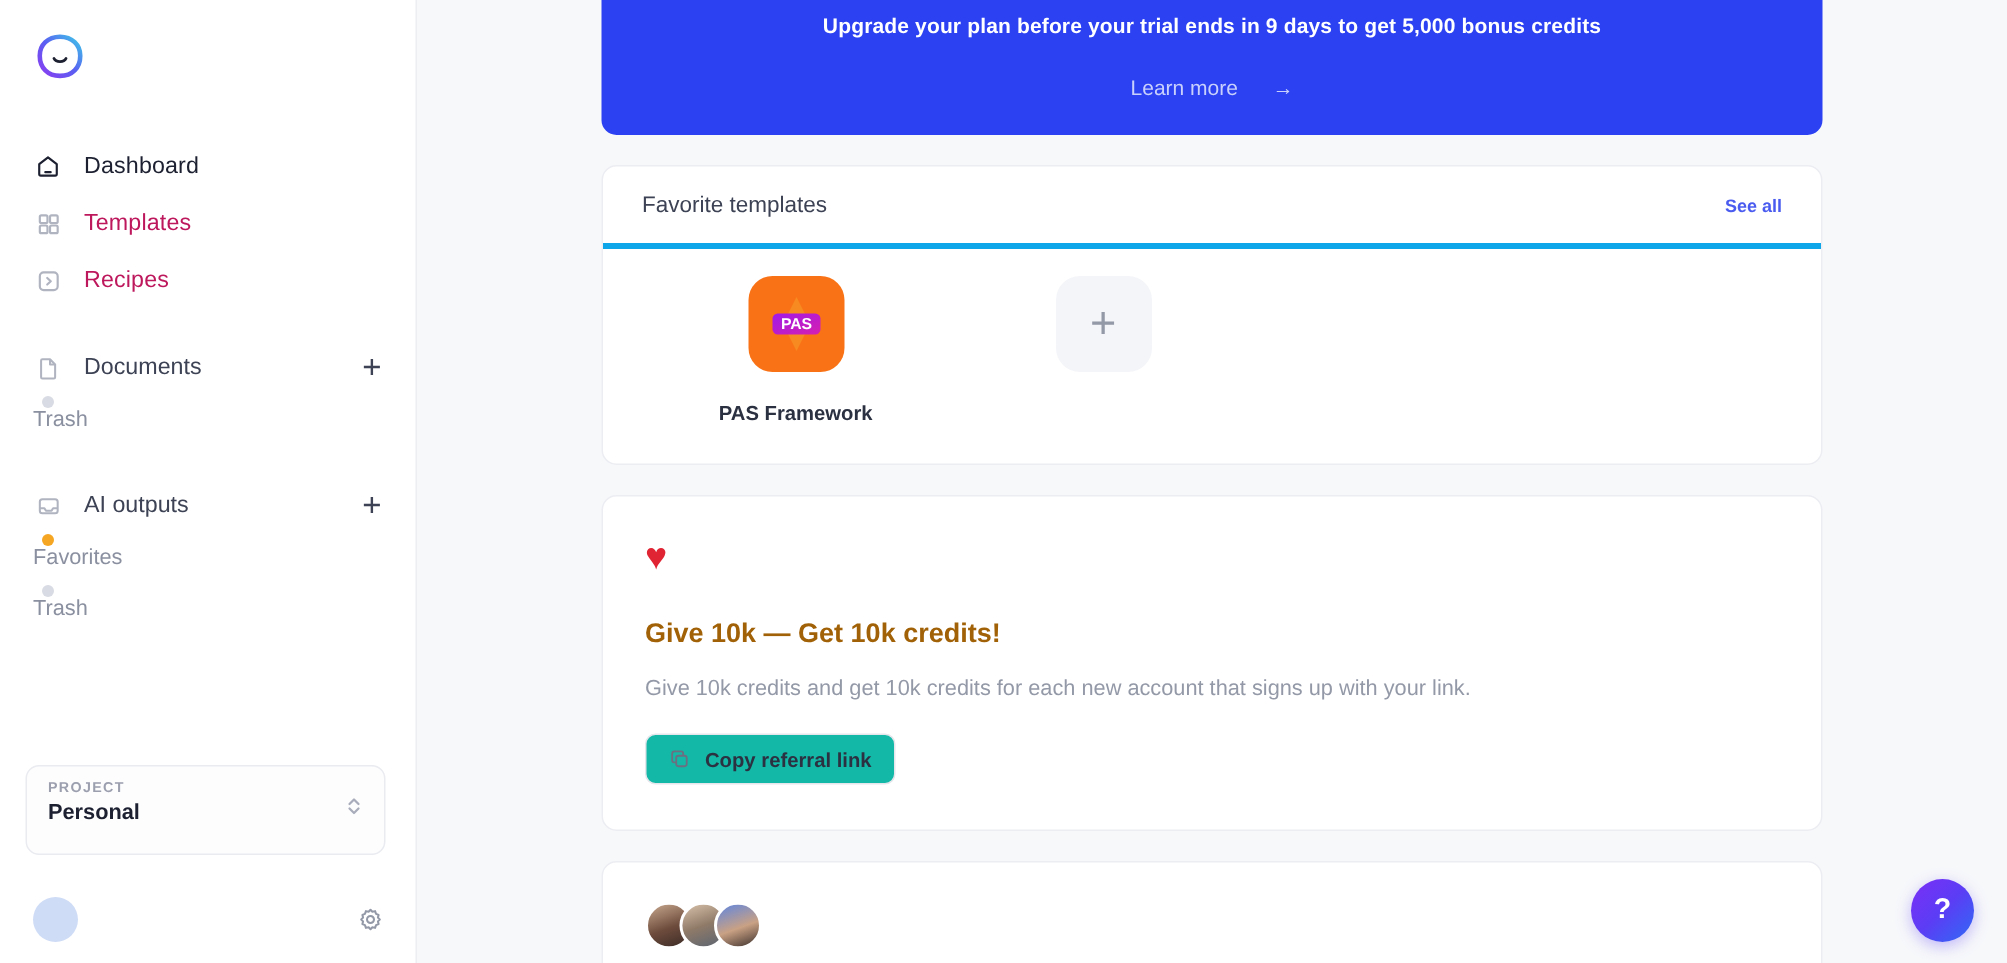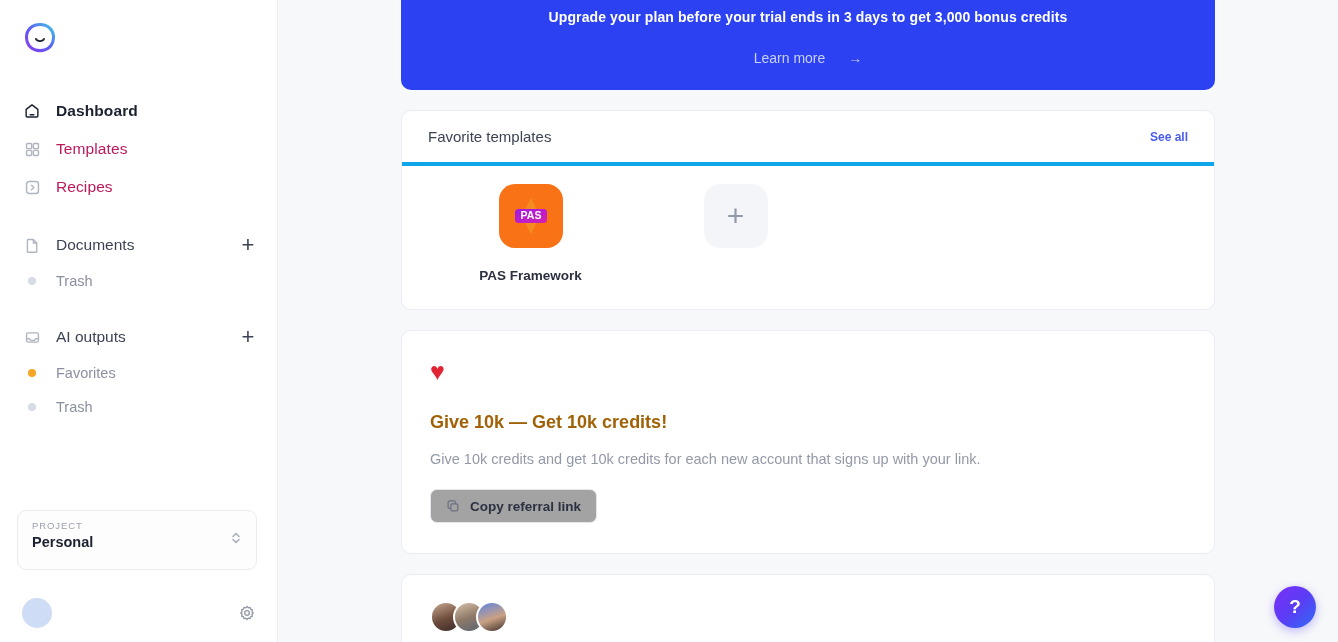--- a/index.html
+++ b/index.html
@@ -30,21 +30,21 @@
     cursor: pointer; position: relative;
   }
   .nav-item .ico {
     width: 20px; height: 20px; flex: 0 0 20px;
     display: flex; align-items: center; justify-content: center;
     margin-right: 14px;
   }
   .nav-item .lbl {
     font-size: 15.5px; color: #be185d; letter-spacing: .1px;
   }
-  .nav-item.active .lbl { color: #1c2030; font-weight: bold; }
+  .nav-item.active .lbl { color: #1c2030; font-weight: normal; }
   .nav-item.active .ico svg { stroke: #1c2030; }
 
   .nav-gap { height: 20px; }
 
   .section-item {
     display: flex; align-items: center;
     height: 38px; padding: 0 18px 0 22px;
     cursor: pointer;
   }
   .section-item .ico {
@@ -54,40 +54,41 @@
   }
   .section-item .lbl { font-size: 15.5px; color: #3d4354; flex: 1; }
   .plus-btn {
     width: 22px; height: 22px;
     display: flex; align-items: center; justify-content: center;
     color: #3d4354; font-size: 22px; line-height: 1;
     cursor: pointer; font-weight: 300;
   }
 
   .sub-item {
-    display: flex; align-items: center;
-    height: 34px; padding: 0 22px; cursor: pointer;
+    display: flex; align-items: flex-start;
+    height: 34px; padding: 0 22px; cursor: pointer; flex-direction: column;
   }
   .sub-item .dot {
     width: 8px; height: 8px; border-radius: 50%;
     background: #d8dbe3; margin: 0 20px 0 6px; flex: 0 0 8px;
   }
   .sub-item .dot.amber { background: #f5a623; }
   .sub-item .lbl { font-size: 14.5px; color: #8b90a0; }
 
   .project-box {
     position: absolute; left: 17px; bottom: 72px;
     width: 240px; height: 60px;
     border: 1px solid #e9ebf0; border-radius: 9px;
     background: #fdfdfe;
     padding: 9px 14px; cursor: pointer;
   }
   .project-box .kicker {
     font-size: 9.5px; color: #9b9fae; letter-spacing: .9px;
     text-transform: uppercase;
+    font-weight: bold;
   }
   .project-box .val {
     font-size: 14.5px; color: #1c2030; font-weight: bold; margin-top: 3px;
   }
   .project-box .chev {
     position: absolute; right: 14px; top: 50%;
     transform: translateY(-50%);
     color: #a9adbb;
   }
 
@@ -164,21 +165,21 @@
   .heart { font-size: 25px; color: #e02434; line-height: 1; }
   .ref-title {
     margin-top: 28px; font-size: 18px; font-weight: bold; color: #a16207;
   }
   .ref-sub { margin-top: 18px; font-size: 14.5px; color: #9499a8; }
   .copy-btn {
     margin-top: 22px;
     display: inline-flex; align-items: center; gap: 10px;
     height: 34px; padding: 0 15px;
     border: 1px solid #e4e6ec; border-radius: 7px;
-    background: #a3a3a3; cursor: pointer;
+    background: #14b8a6; cursor: pointer;
     font-size: 13.5px; color: #2c3142; font-weight: bold;
   }
   .copy-btn .ico { display: flex; color: #6a7081; }
 
   .avatars-card { padding: 26px 28px 26px; min-height: 96px; }
   .avatars { display: flex; }
   .av {
     width: 32px; height: 32px; border-radius: 50%;
     border: 2px solid #ffffff; margin-left: -9px;
     overflow: hidden; position: relative;
@@ -311,21 +312,21 @@
           <path d="M10 2.8 l1.4 1.5 2-.5 .7 2 1.9 .8 -.5 2 1.4 1.4 -1.4 1.4 .5 2 -1.9 .8 -.7 2 -2 -.5 -1.4 1.5 -1.4 -1.5 -2 .5 -.7 -2 -1.9 -.8 .5 -2 -1.4 -1.4 1.4 -1.4 -.5 -2 1.9 -.8 .7 -2 2 .5 Z" stroke-linejoin="round"></path>
         </svg>
       </span>
     </div>
   </aside>
 
   <main class="main">
     <div class="main-inner">
 
       <section class="banner">
-        <div class="headline">Upgrade your plan before your trial ends in 3 days to get 3,000 bonus credits</div>
+        <div class="headline">Upgrade your plan before your trial ends in 9 days to get 5,000 bonus credits</div>
         <div class="learn">
           <span>Learn more</span>
           <span>→</span>
         </div>
       </section>
 
       <section class="card">
         <div class="card-head">
           <span class="title">Favorite templates</span>
           <span class="see-all">See all</span>

